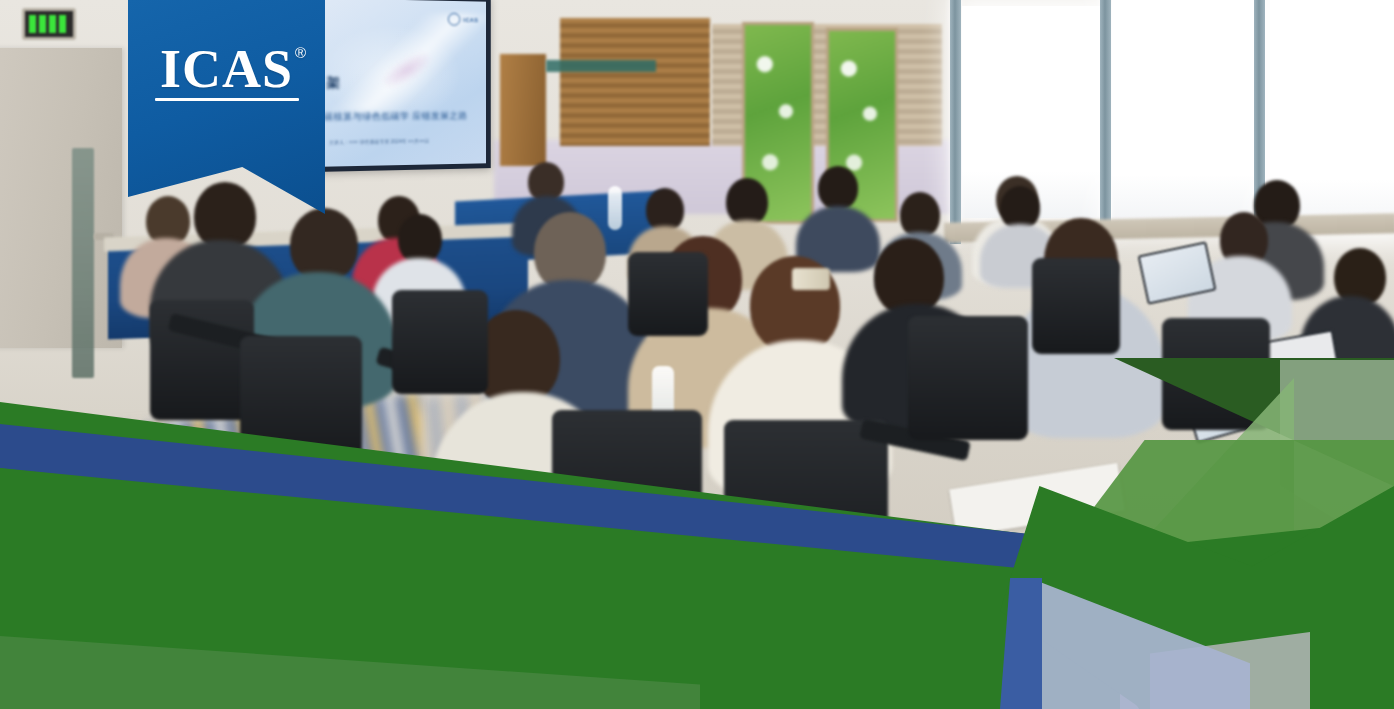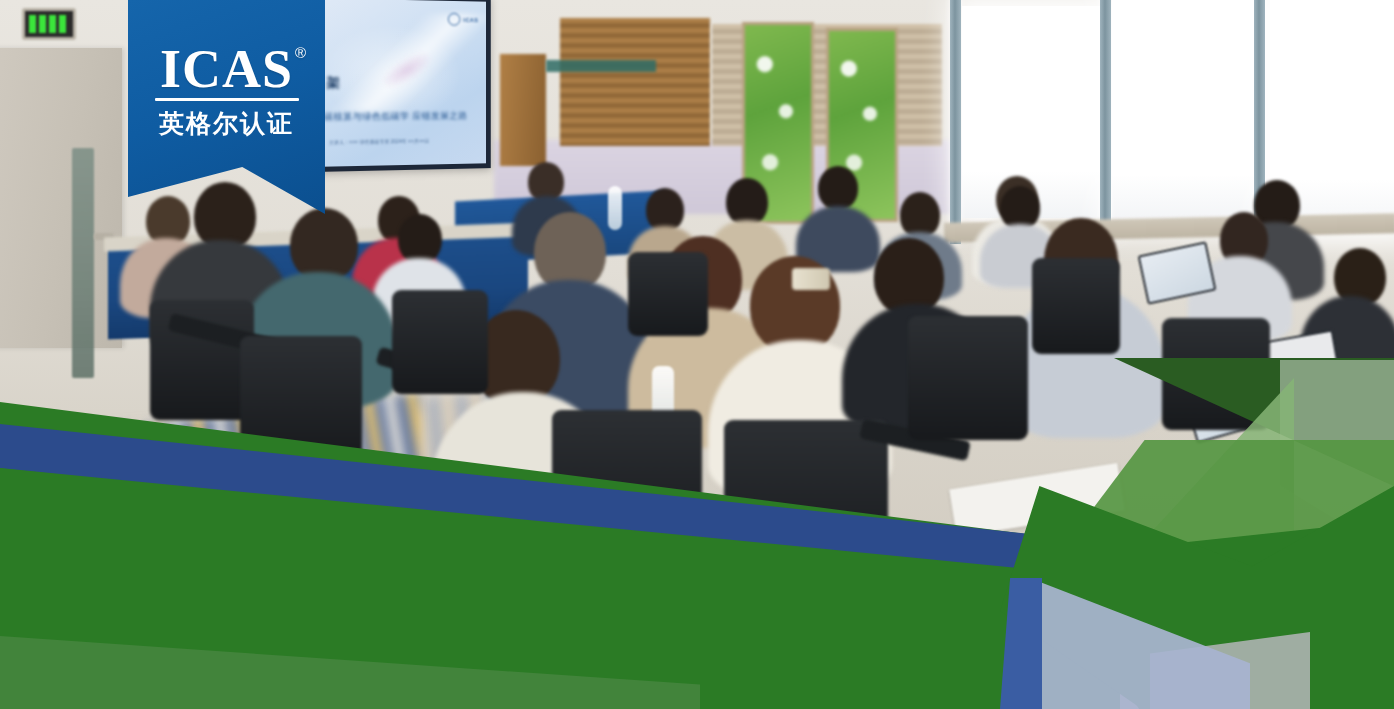--- a/index.html
+++ b/index.html
@@ -475,21 +475,20 @@
 
     <div class="photo-blur"></div>
   </div>
 
   <div class="logo-panel">
     <div class="logo-word">
       <span>ICAS</span>
       <span class="logo-reg">®</span>
     </div>
     <div class="logo-rule"></div>
-    <div class="logo-cn">英格尔认证</div>
   </div>
 
   <div class="band band-green-top"></div>
   <div class="band band-blue"></div>
   <div class="band band-green-bot"></div>
   <div class="band band-green-light"></div>
 
   <div class="tri tri-darkgreen"></div>
   <div class="tri tri-pale"></div>
   <div class="tri tri-lightgreen"></div>

